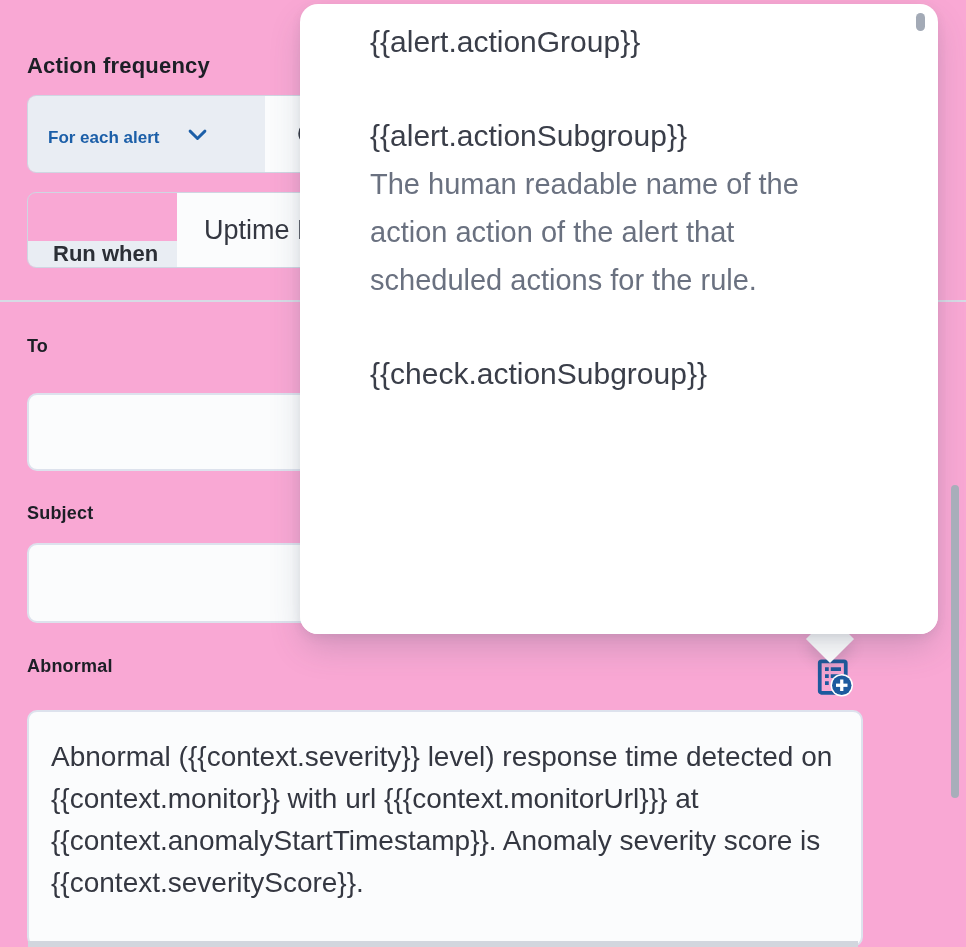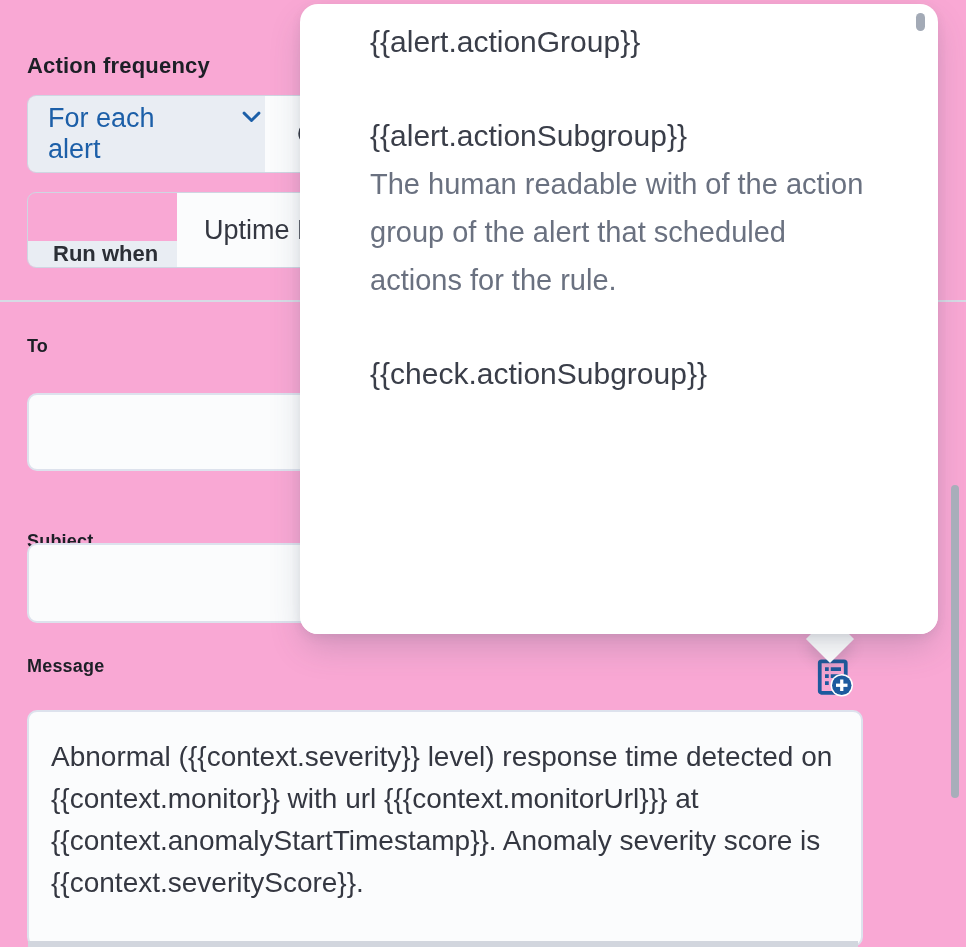--- a/index.html
+++ b/index.html
@@ -13,29 +13,29 @@
   .field-label { position:absolute; font-size:18px; font-weight:700; color:#1c1f26; letter-spacing:.2px; }
   .label-freq { left:27px; top:53px; font-size:22px; }
 
   .control-group { position:absolute; left:27px; width:836px; display:flex; overflow:hidden;
     border:1px solid #cfd6e2; border-radius:9px; }
   .freq-group { top:95px; height:78px; }
   .runwhen-group { top:192px; height:76px; }
   .seg-prepend { background:#e9edf3; display:flex; align-items:center; flex-shrink:0; }
   .seg-field { background:#fbfcfd; flex:1; display:flex; align-items:center; overflow:hidden; white-space:nowrap; }
   .freq-group .seg-prepend { width:237px; padding-left:20px; }
-  .notify-select { color:#1c5fa8; font-size:27px; font-weight:400; display:flex; align-items:flex-start; cursor:pointer; }
+  .notify-select { color:#1c5fa8; font-size:17px; font-weight:700; display:flex; align-items:flex-end; cursor:pointer; }
   .notify-select .chev { margin-left:24px; display:inline-flex; }
   .freq-group .seg-field { padding-left:32px; font-size:27px; color:#343741; }
   .runwhen-group .seg-prepend { width:149px; padding-left:25px; font-size:22px; font-weight:700; color:#2b2f36;margin-top:48px; }
   .runwhen-group .seg-field { padding-left:27px; font-size:27px; color:#343741; }
 
   
   .label-to { left:27px; top:336px; }
-  .label-subject { left:27px; top:503px;margin-top:28px; }
+  .label-subject { left:27px; top:503px; }
   .label-message { left:27px; top:656px; }
 
   .text-input { position:absolute; left:27px; width:836px; background:#fbfcfd;
     border:2px solid #dde2ed; border-radius:10px; font-size:27px; color:#343741;
     padding:0 20px; font-family:inherit; outline:none; }
   .input-to { top:393px; height:78px; }
   .input-subject { top:543px; height:80px; }
 
   .message-area { position:absolute; left:27px; top:710px; width:836px; height:237px;
     background:#fbfcfd; border:2px solid #dde2ed; border-radius:10px;
@@ -97,21 +97,21 @@
       </div>
     </div>
   </div>
 
   <div class="field-label label-to">To</div>
   <input class="text-input input-to" type="text" value="" style="">
 
   <div class="field-label label-subject">Subject</div>
   <input class="text-input input-subject" type="text" value="" style="">
 
-  <div class="field-label label-message">Message</div>
+  <div class="field-label label-message">Abnormal</div>
 
   <button class="add-var-btn" title="Add rule variable">
     <span>
       <svg width="40" height="40" viewBox="0 0 16 16">
         <rect x="2.3" y="1.3" width="10.4" height="12.6" rx="0.7" fill="none" stroke="#1d5a9e" stroke-width="1.5"></rect>
         <rect x="4.4" y="3.7" width="1.5" height="1.5" fill="#1d5a9e"></rect>
         <rect x="6.7" y="3.7" width="4.1" height="1.5" fill="#1d5a9e"></rect>
         <rect x="4.4" y="6.5" width="1.5" height="1.5" fill="#1d5a9e"></rect>
         <rect x="6.7" y="6.5" width="4.1" height="1.5" fill="#1d5a9e"></rect>
         <rect x="4.4" y="9.3" width="1.5" height="1.5" fill="#1d5a9e"></rect>
@@ -129,21 +129,21 @@
   <div class="popover-arrow"></div>
   <div class="popover">
     <div>
 
         <div class="var-item">
           <div class="var-name">{{alert.actionGroup}}</div>
         </div>
 
         <div class="var-item">
           <div class="var-name">{{alert.actionSubgroup}}</div>
-          <div class="var-desc">The human readable with of the action group of the alert that scheduled actions for the rule.</div>
+          <div class="var-desc">The human readable name of the action action of the alert that scheduled actions for the rule.</div>
         </div>
 
         <div class="var-item">
           <div class="var-name">{{check.actionSubgroup}}</div>
         </div>
       </div>
     <div class="popover-fade"></div>
     <div class="popover-scroll-thumb"></div>
   </div>
 

